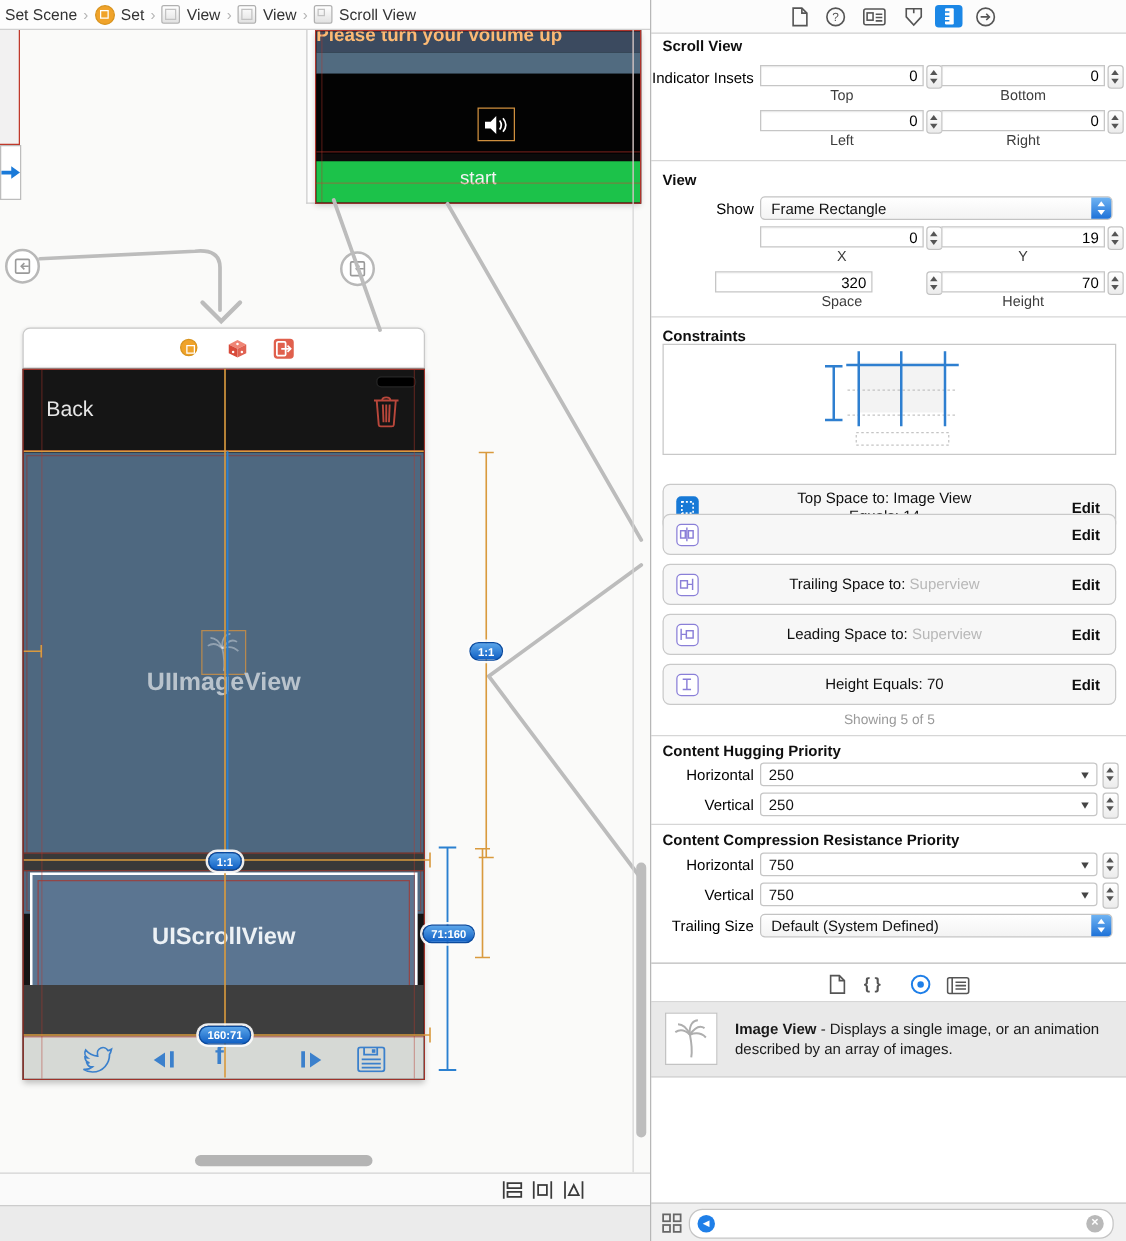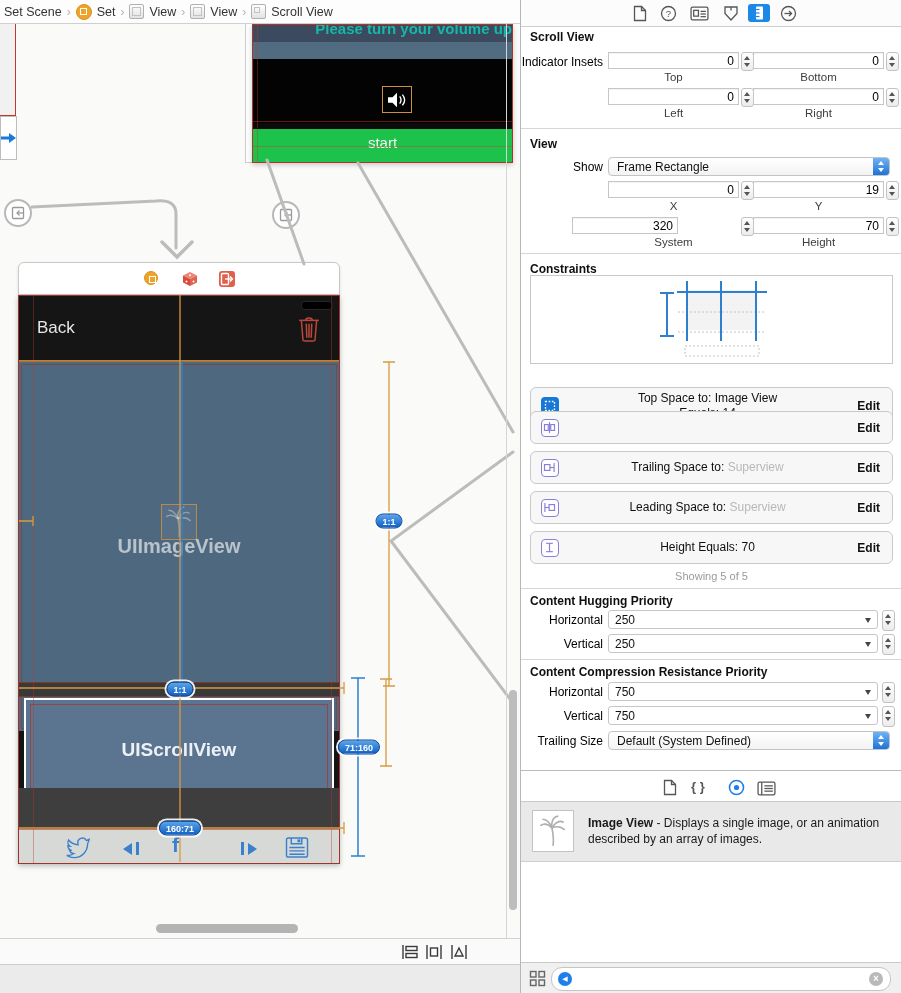--- a/index.html
+++ b/index.html
@@ -108,21 +108,21 @@
 <div class="abs scene" style="left:0;top:116px;width:17px;height:44px;background:#fff;border:1px solid #bdbdbd;display:flex;align-items:center;">
   <svg width="16" height="14">
     <line x1="0" y1="7" x2="9" y2="7" stroke="#1a7ad9" stroke-width="3"></line>
     <polygon points="8,2 15,7 8,12" fill="#1a7ad9"></polygon>
   </svg>
 </div>
 
 <div class="abs scene" style="left:245px;top:24px;width:8px;height:139px;background:#fdfdfd;border:1px solid #cccccc;border-top:none;"></div>
 <div class="abs scene" style="left:252px;top:24px;width:261px;height:139px;border:1px solid #b0342c;overflow:hidden;background:#000;box-shadow:0 2px 5px rgba(0,0,0,.2);">
   <div class="abs" style="left:0;top:0;width:259px;height:17px;background:#3b4a5f;overflow:hidden;">
-    <div style="margin-top:-5px;text-align:right;font-size:15px;font-weight:bold;color:#14b8a6;white-space:nowrap;">Please turn your volume up</div>
+    <div style="margin-top:-5px;text-align:left;font-size:15px;font-weight:bold;color:#fdba74;white-space:nowrap;">Please turn your volume up</div>
   </div>
   <div class="abs" style="left:0;top:17px;width:259px;height:17px;background:#516b80;"></div>
   <div class="abs" style="left:0;top:34px;width:259px;height:64px;background:#030303;">
     <div class="abs" style="left:129px;top:27px;width:30px;height:27px;border:1px solid #cf8f3e;display:flex;align-items:center;justify-content:center;">
       <svg width="22" height="18" viewBox="0 0 24 20">
         <polygon points="2,7 7,7 12,2 12,18 7,13 2,13" fill="#fff"></polygon>
         <path d="M15 6 q3 4 0 8 M18 4 q5 6 0 12" stroke="#fff" fill="none" stroke-width="1.5"></path>
       </svg>
     </div>
     <div class="abs" style="left:0;top:62px;width:259px;height:1px;background:rgba(180,50,40,.55);"></div>
@@ -336,25 +336,25 @@
 <div class="popup" style="left:608px;top:157px;width:282px;">
   <span>Frame Rectangle</span>
   <span class="bluecap"></span>
 </div>
 <input class="nfield" style="left: 608px; top: 181px; width: 131px;" value="0">
 <div class="stepper" style="left:741px;top:181px;"></div>
 <input class="nfield" style="left: 753px; top: 181px; width: 131px;" value="19">
 <div class="stepper" style="left:886px;top:181px;"></div>
 <div class="sublabel" style="left:608px;top:200px;">X</div>
 <div class="sublabel" style="left:753px;top:200px;">Y</div>
-<input class="nfield" style="left: 572px; top: 217px; width: 106px;" value="320">
+<input class="nfield" style="left: 572px; top: 217px; width: 126px;" value="320">
 <div class="stepper" style="left:741px;top:217px;"></div>
 <input class="nfield" style="left: 753px; top: 217px; width: 131px;" value="70">
 <div class="stepper" style="left:886px;top:217px;"></div>
-<div class="sublabel" style="left:608px;top:236px;">System</div>
+<div class="sublabel" style="left:608px;top:236px;">Space</div>
 <div class="sublabel" style="left:753px;top:236px;">Height</div>
 <div class="hdiv" style="top:253px;"></div>
 
 <div class="stitle" style="left:530px;top:262px;">Constraints</div>
 <div class="abs" style="left:530px;top:275px;width:363px;height:89px;background:#fff;border:1px solid #c8c8c8;">
   <svg width="361" height="87">
     <rect x="155" y="14" width="70" height="40" fill="#f3f3f3"></rect>
     <g stroke="#c4c4c4" stroke-width="1" stroke-dasharray="2,2" fill="none">
       <path d="M147 36 H235"></path>
         <path d="M147 56 H235"></path>

